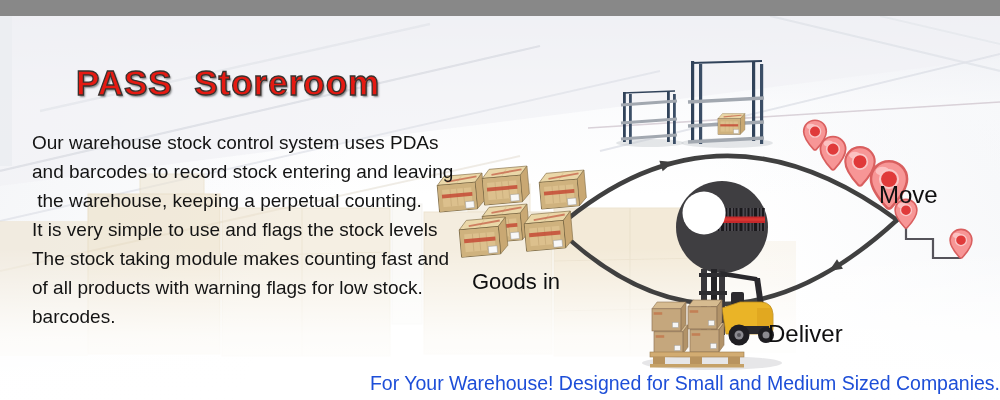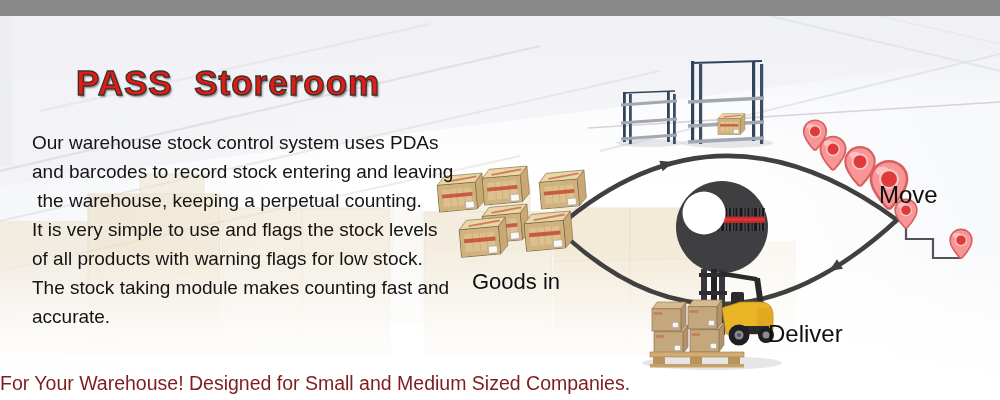--- a/index.html
+++ b/index.html
@@ -27,21 +27,21 @@
     -webkit-text-stroke:1.3px #38322f;
     text-shadow:1.5px 1.5px 2px rgba(40,40,40,.55);
   }
   #intro{left:32px;top:112px;width:460px;font-size:19px;line-height:29px;color:#141414;}
   #intro div{white-space:pre;}
   .diagram-label{font-size:22px;color:#0f0f10;}
   #store-label{left:620px;top:42px;font-size:24px;color:#1d2634;}
   #goods-in-label{left:472px;top:253px;}
   #move-label{left:879px;top:165px;font-size:24px;}
   #deliver-label{left:768px;top:304px;font-size:24px;}
-  #tagline{left:0;top:356px;width:1000px;text-align:left;font-size:19.5px;color:#7f1d1d;}
+  #tagline{left:0;top:356px;width:1000px;text-align:right;font-size:19.5px;color:#1d4ed8;}
   svg{display:block;}
 </style>
 </head>
 <body>
 
 <div id="banner">
 
   <div id="bg-wash" class="layer"></div>
 
   <svg class="layer" width="1000" height="400" viewBox="0 0 1000 400">
@@ -225,23 +225,23 @@
     </g>
   </svg>
 
   <div id="main-title" class="txt">PASS  Storeroom</div>
 
   <div id="intro" class="txt">
     <div>Our warehouse stock control system uses PDAs</div>
     <div>and barcodes to record stock entering and leaving</div>
     <div> the warehouse, keeping a perpetual counting.</div>
     <div>It is very simple to use and flags the stock levels</div>
+    <div>The stock taking module makes counting fast and</div>
     <div>of all products with warning flags for low stock.</div>
-    <div>The stock taking module makes counting fast and</div>
-    <div>accurate.</div>
+    <div>barcodes.</div>
   </div>
 
   <div id="goods-in-label" class="txt diagram-label">Goods in</div>
   <div id="move-label" class="txt diagram-label">Move</div>
   <div id="deliver-label" class="txt diagram-label">Deliver</div>
 
   <div id="tagline" class="txt">For Your Warehouse! Designed for Small and Medium Sized Companies.</div>
 </div>
 
 </body></html>

